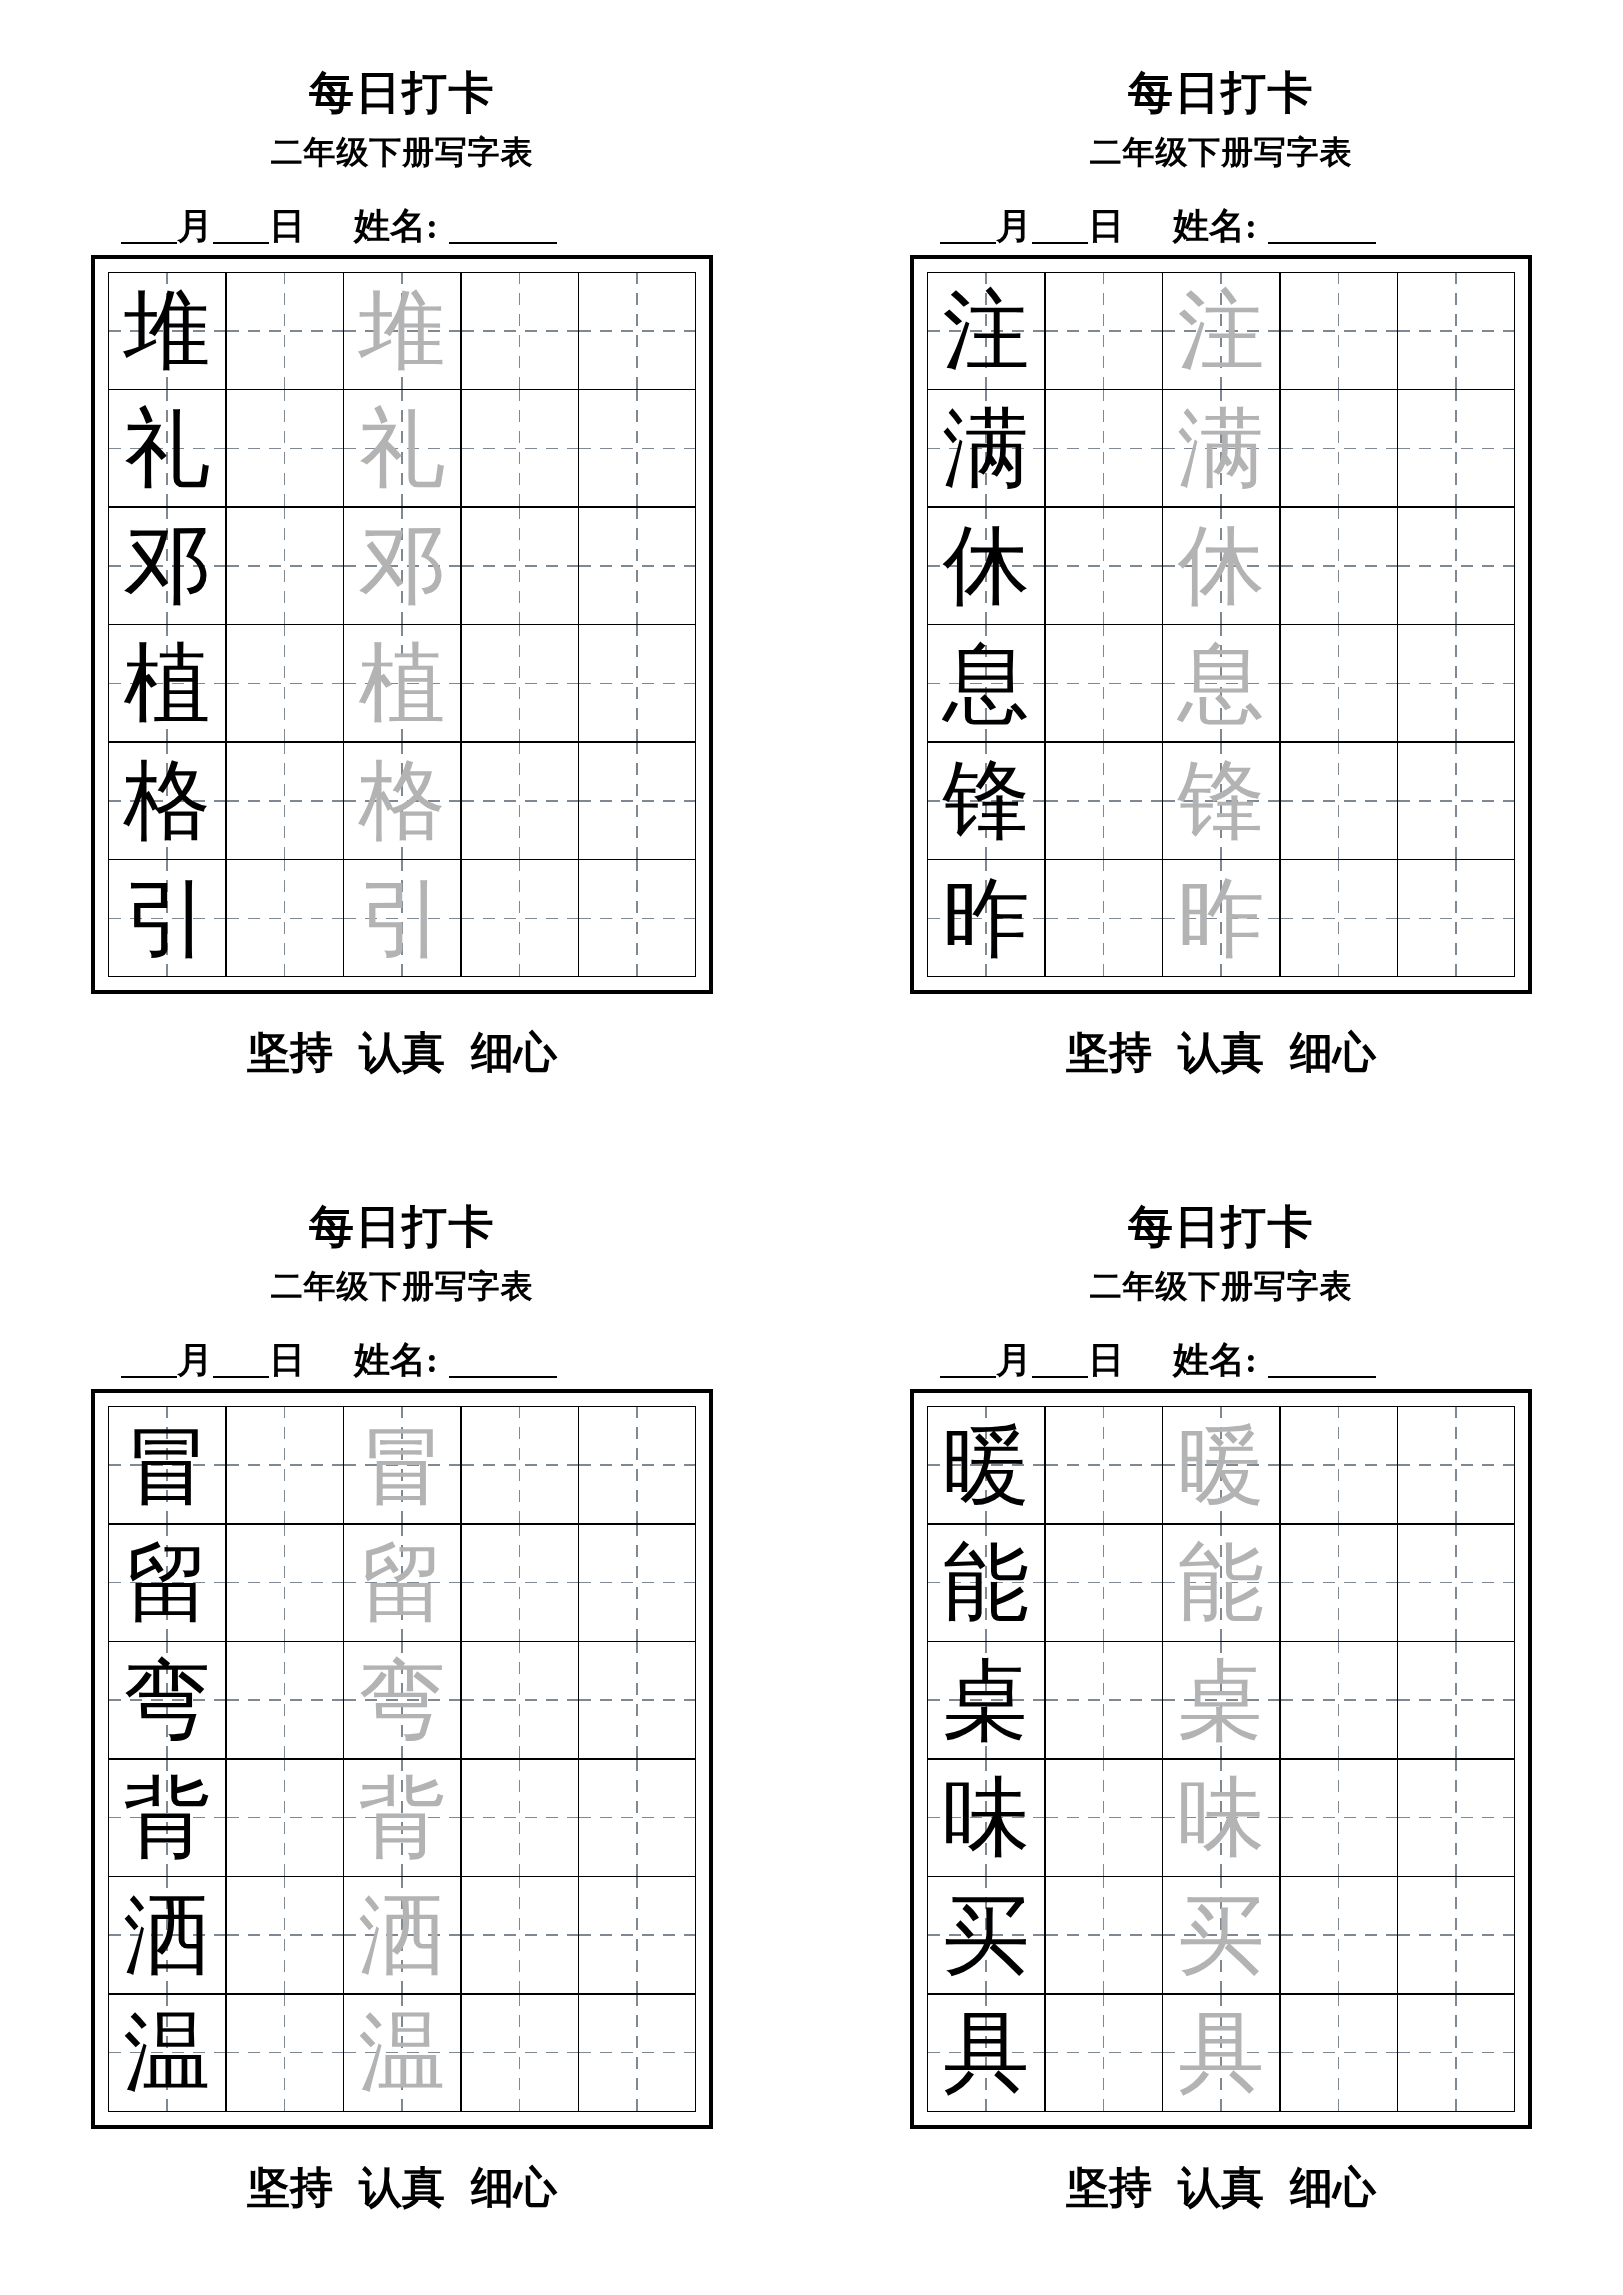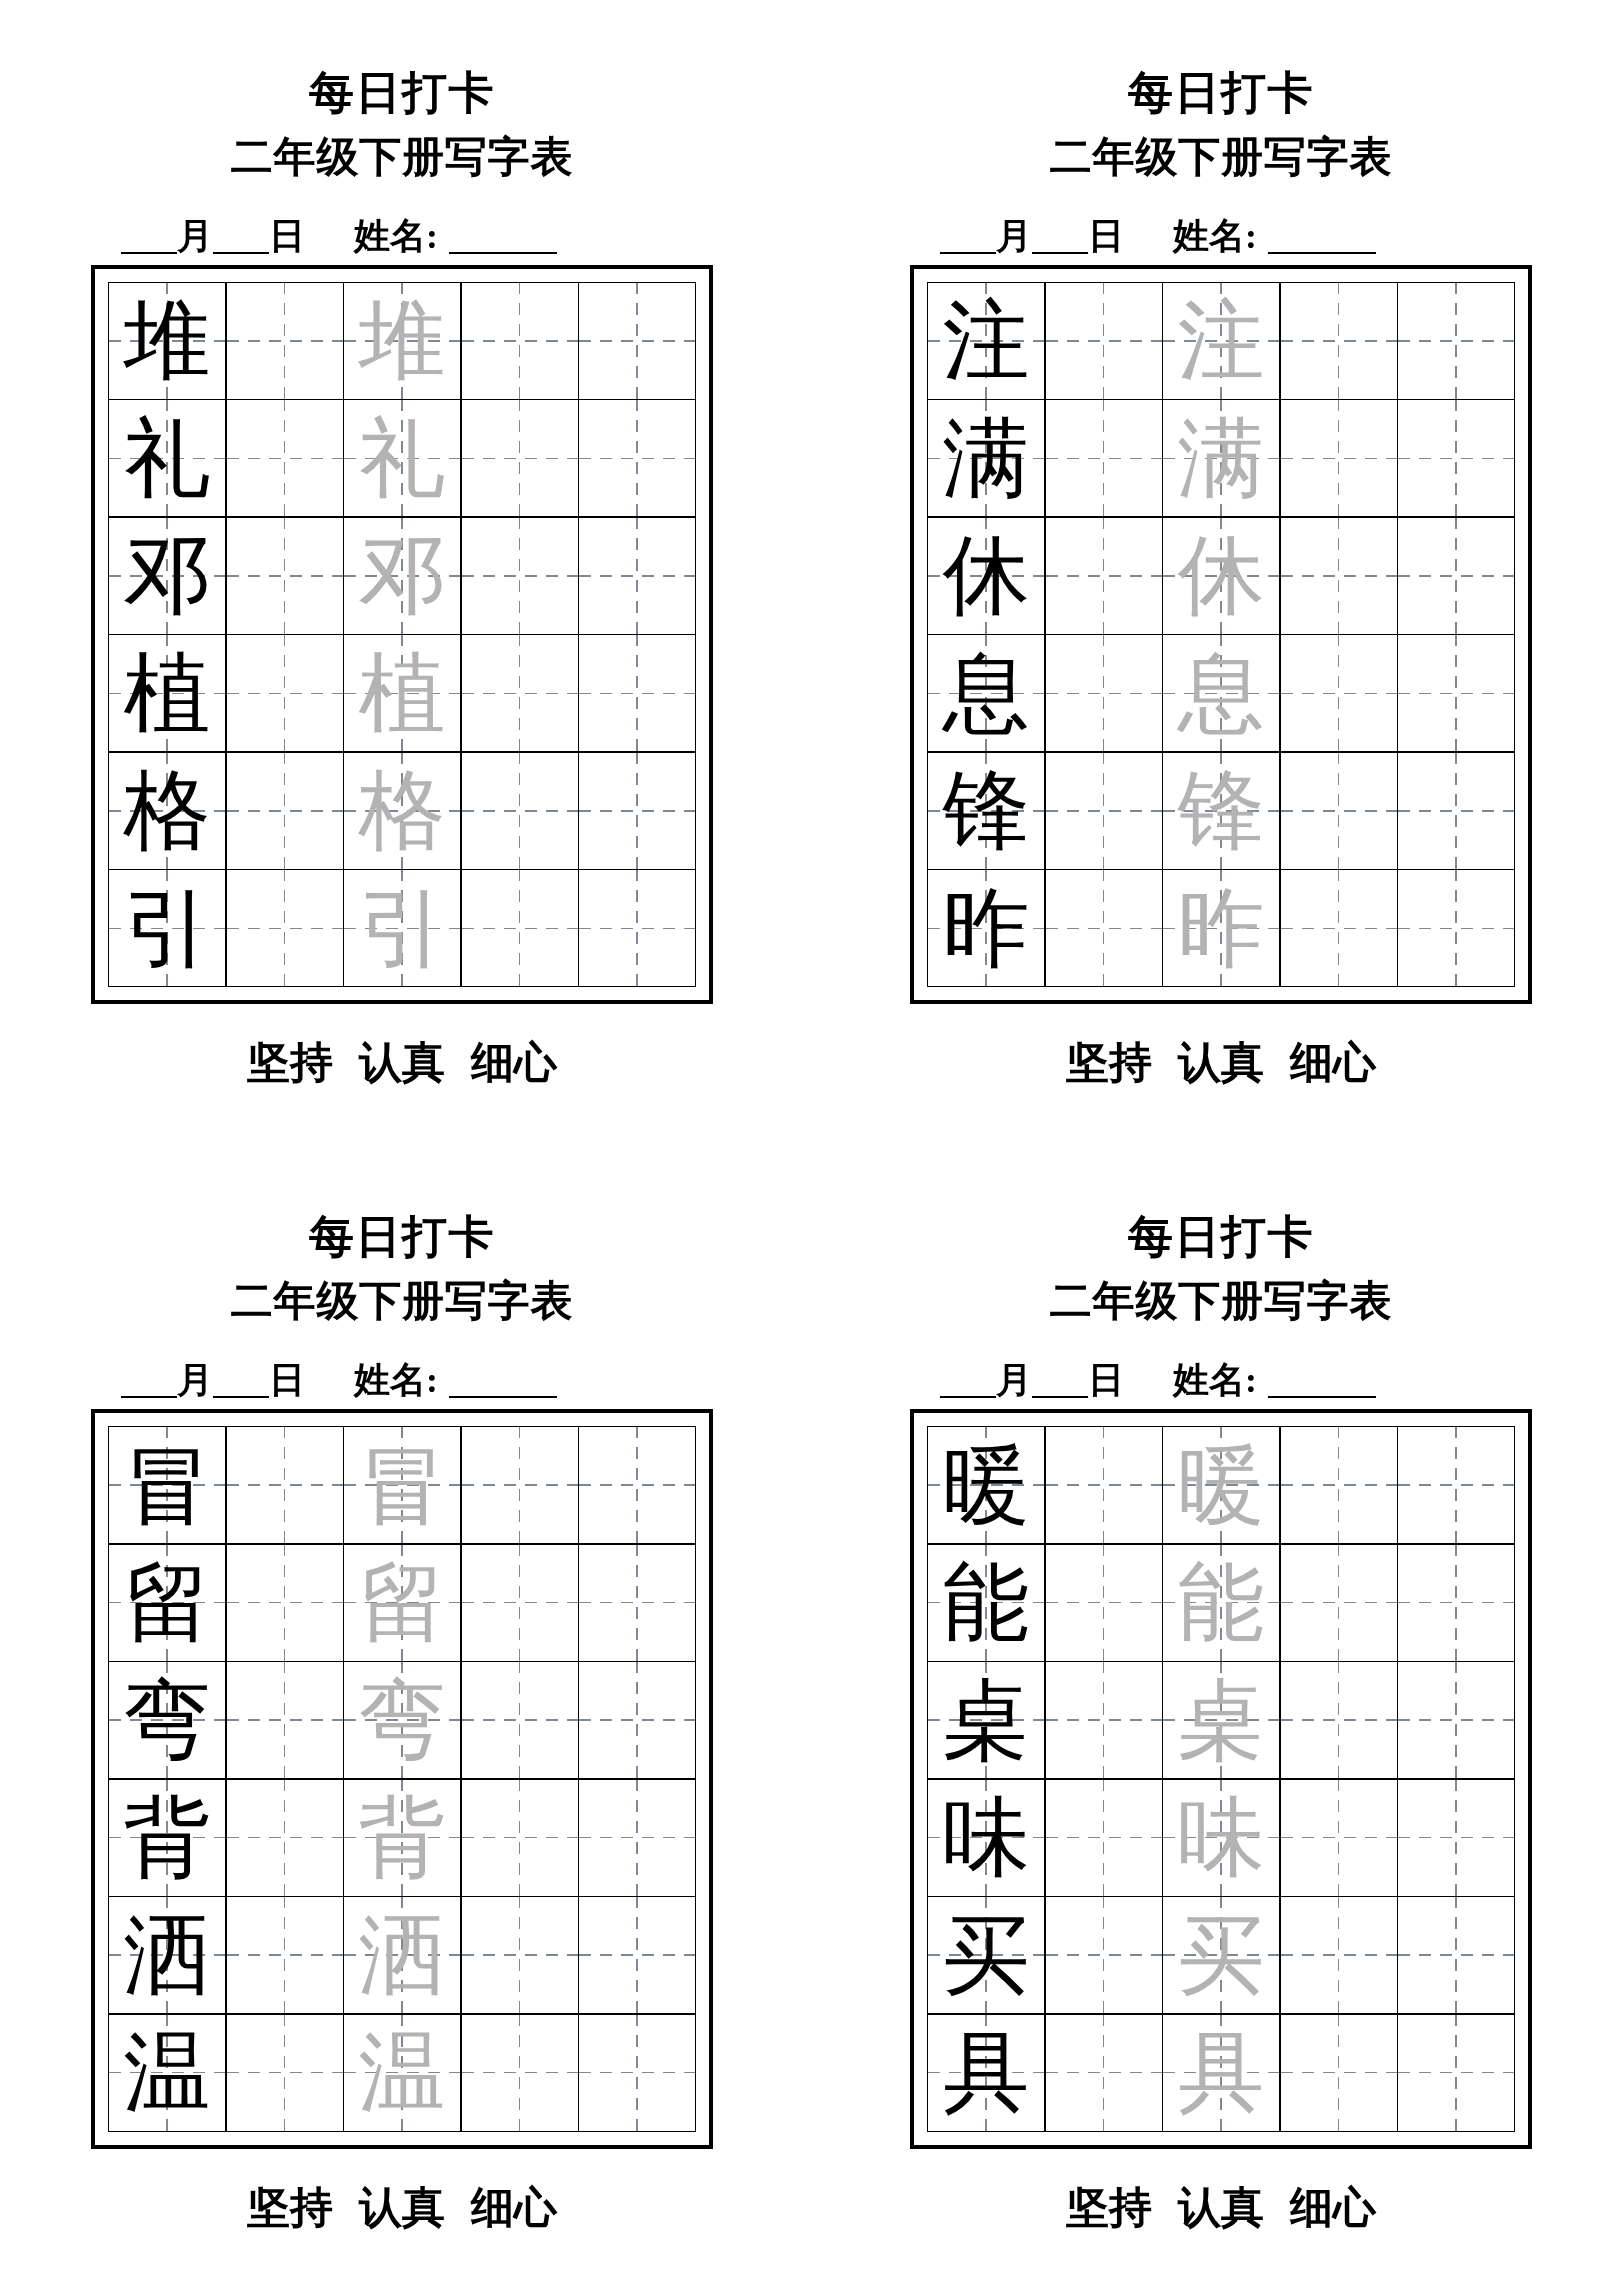--- a/index.html
+++ b/index.html
@@ -32,21 +32,21 @@
     align-items: center;
   }
   .title {
     font-size: 45px;
     line-height: 1;
     font-weight: 700;
     letter-spacing: 1.5px;
   }
   .subtitle {
     margin-top: 20px;
-    font-size: 42px;
+    font-size: 32px;
     line-height: 1;
     font-weight: 700;
     letter-spacing: 0.8px;
     text-align: center;
   }
   .date-line {
     margin-top: 40px;
     align-self: flex-start;
     margin-left: 31px;
     display: flex;

